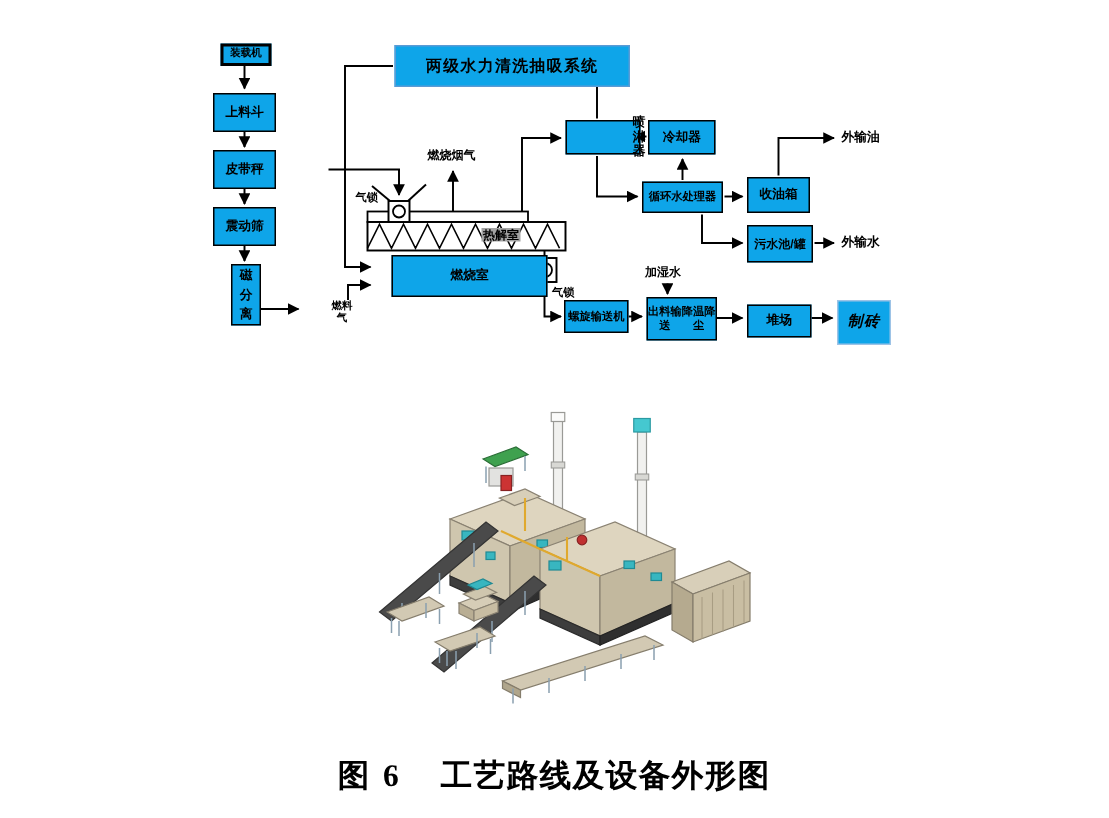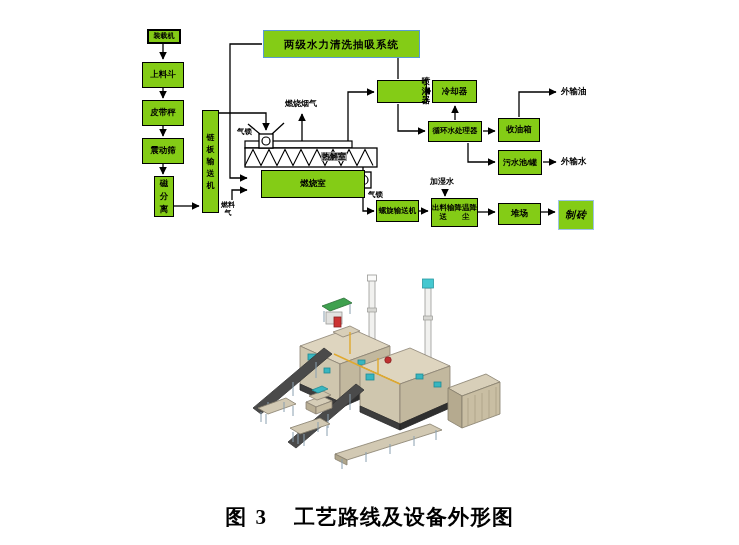--- a/index.html
+++ b/index.html
@@ -1,21 +1,21 @@
 <!DOCTYPE html>
 <html><head>
 <meta charset="utf-8">
 <style>
   html,body{margin:0;padding:0;background:#fff;}
   .page{position:relative;width:739px;height:545px;background:#fff;overflow:hidden;
         font-family:"Liberation Sans","DejaVu Sans",sans-serif;color:#000;}
   svg{position:absolute;left:0;top:0;}
   #flow-lines{z-index:1;}
   #render3d{z-index:1;}
-  .fbox{position:absolute;z-index:2;border:1.5px solid #000;background:#84cc16;
+  .fbox{position:absolute;z-index:2;border:1.5px solid #000;background:#0ea5e9;
         display:flex;align-items:center;justify-content:center;
         font-weight:700;font-size:8.5px;line-height:1.15;text-align:center;
         box-sizing:border-box;word-break:break-all;}
   .flabel{position:absolute;z-index:2;font-weight:700;font-size:8px;line-height:1.15;
           white-space:nowrap;text-align:center;}
   .sys{border:1.6px solid #5b9bd5;font-size:10.5px;letter-spacing:1px;}
   .brick{border:1.8px solid #9dc3e6;font-size:10px;letter-spacing:1px;font-style:italic;}
   .onband{background:#a3a3a3;padding:0 1px;}
   .vbox{line-height:1.5;}
   .caption{position:absolute;z-index:2;left:0;top:503px;width:739px;text-align:center;
@@ -95,21 +95,20 @@
       <rect x="356" y="172" width="15" height="16" fill="#fff" stroke="#000" stroke-width="1.3"></rect>
       <circle cx="363.5" cy="180" r="4.5" fill="#fff" stroke="#000" stroke-width="1.2"></circle>
     </g>
   </svg>
 
   <div class="fbox" style="left:147px;top:29px;width:34px;height:15px;font-size:7px;border-width:2px;">装载机</div>
   <div class="fbox" style="left:142px;top:62px;width:42px;height:26px;">上料斗</div>
   <div class="fbox" style="left:142px;top:100px;width:42px;height:26px;">皮带秤</div>
   <div class="fbox" style="left:142px;top:138px;width:42px;height:26px;">震动筛</div>
   <div class="fbox vbox" style="left:154px;top:176px;width:20px;height:41px;padding:1px;">磁分离</div>
-  <div class="fbox vbox" style="left:202px;top:110px;width:17px;height:103px;padding:1px;font-size:8px;">链板输送机</div>
   <div class="fbox sys" style="left:263px;top:30px;width:157px;height:28px;">两级水力清洗抽吸系统</div>
   <div class="fbox" style="left:377px;top:80px;width:32px;height:23px;padding-left:48px;">喷淋器</div>
   <div class="fbox" style="left:432px;top:80px;width:45px;height:23px;">冷却器</div>
   <div class="fbox" style="left:428px;top:121px;width:54px;height:21px;font-size:7.5px;">循环水处理器</div>
   <div class="fbox" style="left:498px;top:118px;width:42px;height:24px;">收油箱</div>
   <div class="fbox" style="left:498px;top:150px;width:44px;height:25px;font-size:8px;">污水池/罐</div>
   <div class="fbox" style="left:250px;top:170px;width:104px;height:28px;margin-left:11px;">燃烧室</div>
   <div class="fbox" style="left:376px;top:200px;width:43px;height:22px;font-size:7.5px;">螺旋输送机</div>
   <div class="fbox" style="left:431px;top:198px;width:47px;height:29px;font-size:7.5px;flex-direction:row;">
     <span>出料输送</span>
@@ -205,16 +204,16 @@
 
     <g stroke-width="0.8">
       <polygon points="210,126 248,112 262,120 224,134" fill="#d8cfb9" stroke="#857d6c"></polygon>
       <polygon points="210,126 224,134 224,166 210,158" fill="#b5aa8f" stroke="#857d6c"></polygon>
       <polygon points="224,134 262,120 262,152 224,166" fill="#c9bea3" stroke="#857d6c"></polygon>
       <path d="M230,136 V164 M237,133 V161 M244,131 V159 M251,128 V156 M258,125 V153" stroke="#a89d83" stroke-width="0.7" fill="none"></path>
     </g>
   </svg>
 
   <div class="caption">
-    <span class="num">图 3</span><span>工艺路线及设备外形图</span>
+    <span class="num">图 6</span><span>工艺路线及设备外形图</span>
   </div>
 
 </div>
 
 </body></html>

